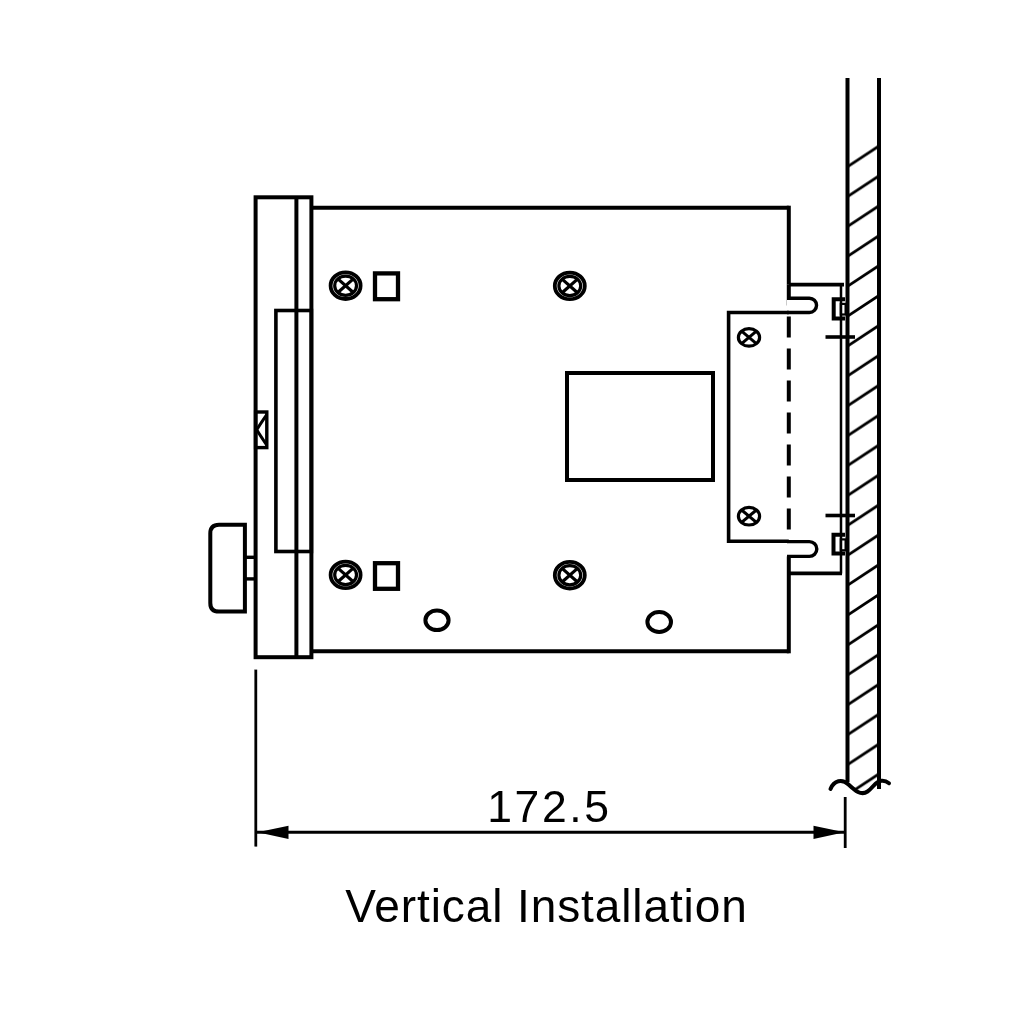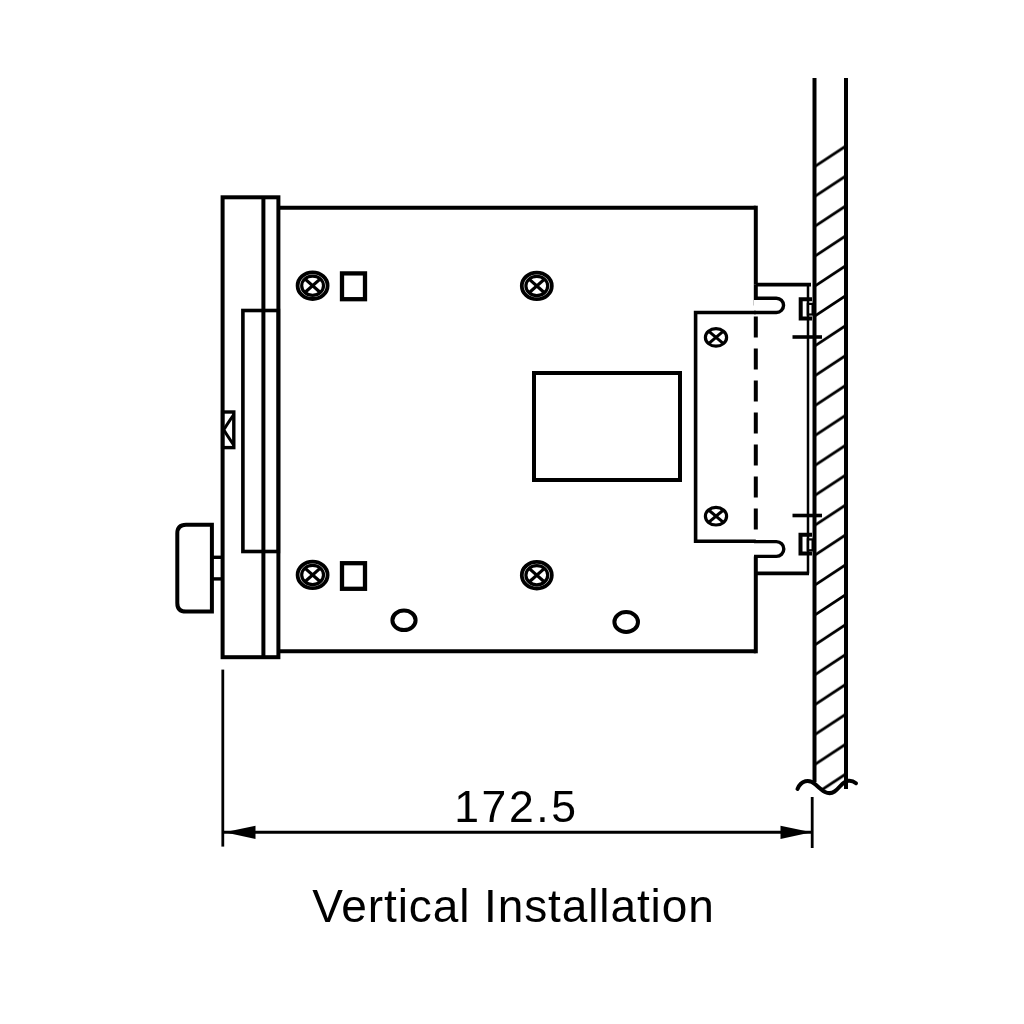--- a/index.html
+++ b/index.html
@@ -9,20 +9,21 @@
     width: 1024px;
     height: 1024px;
     overflow: hidden;
     font-family: "Liberation Sans", sans-serif;
   }
   #stage {
     position: relative;
     width: 904px;
     height: 1024px;
     background: var(--bg, #ffffff);
+    padding-left: 33px;
   }
   svg { display: block; }
   .ln { stroke: var(--line, #000); fill: none; }
   .fillwhite { fill: #fff; }
   .solidfill { fill: var(--line, #000); stroke: none; }
   text { fill: var(--line, #000); }
   .dim-label {
     font-size: 44.5px;
     letter-spacing: 2.6px;
     font-family: "Liberation Sans", sans-serif;

